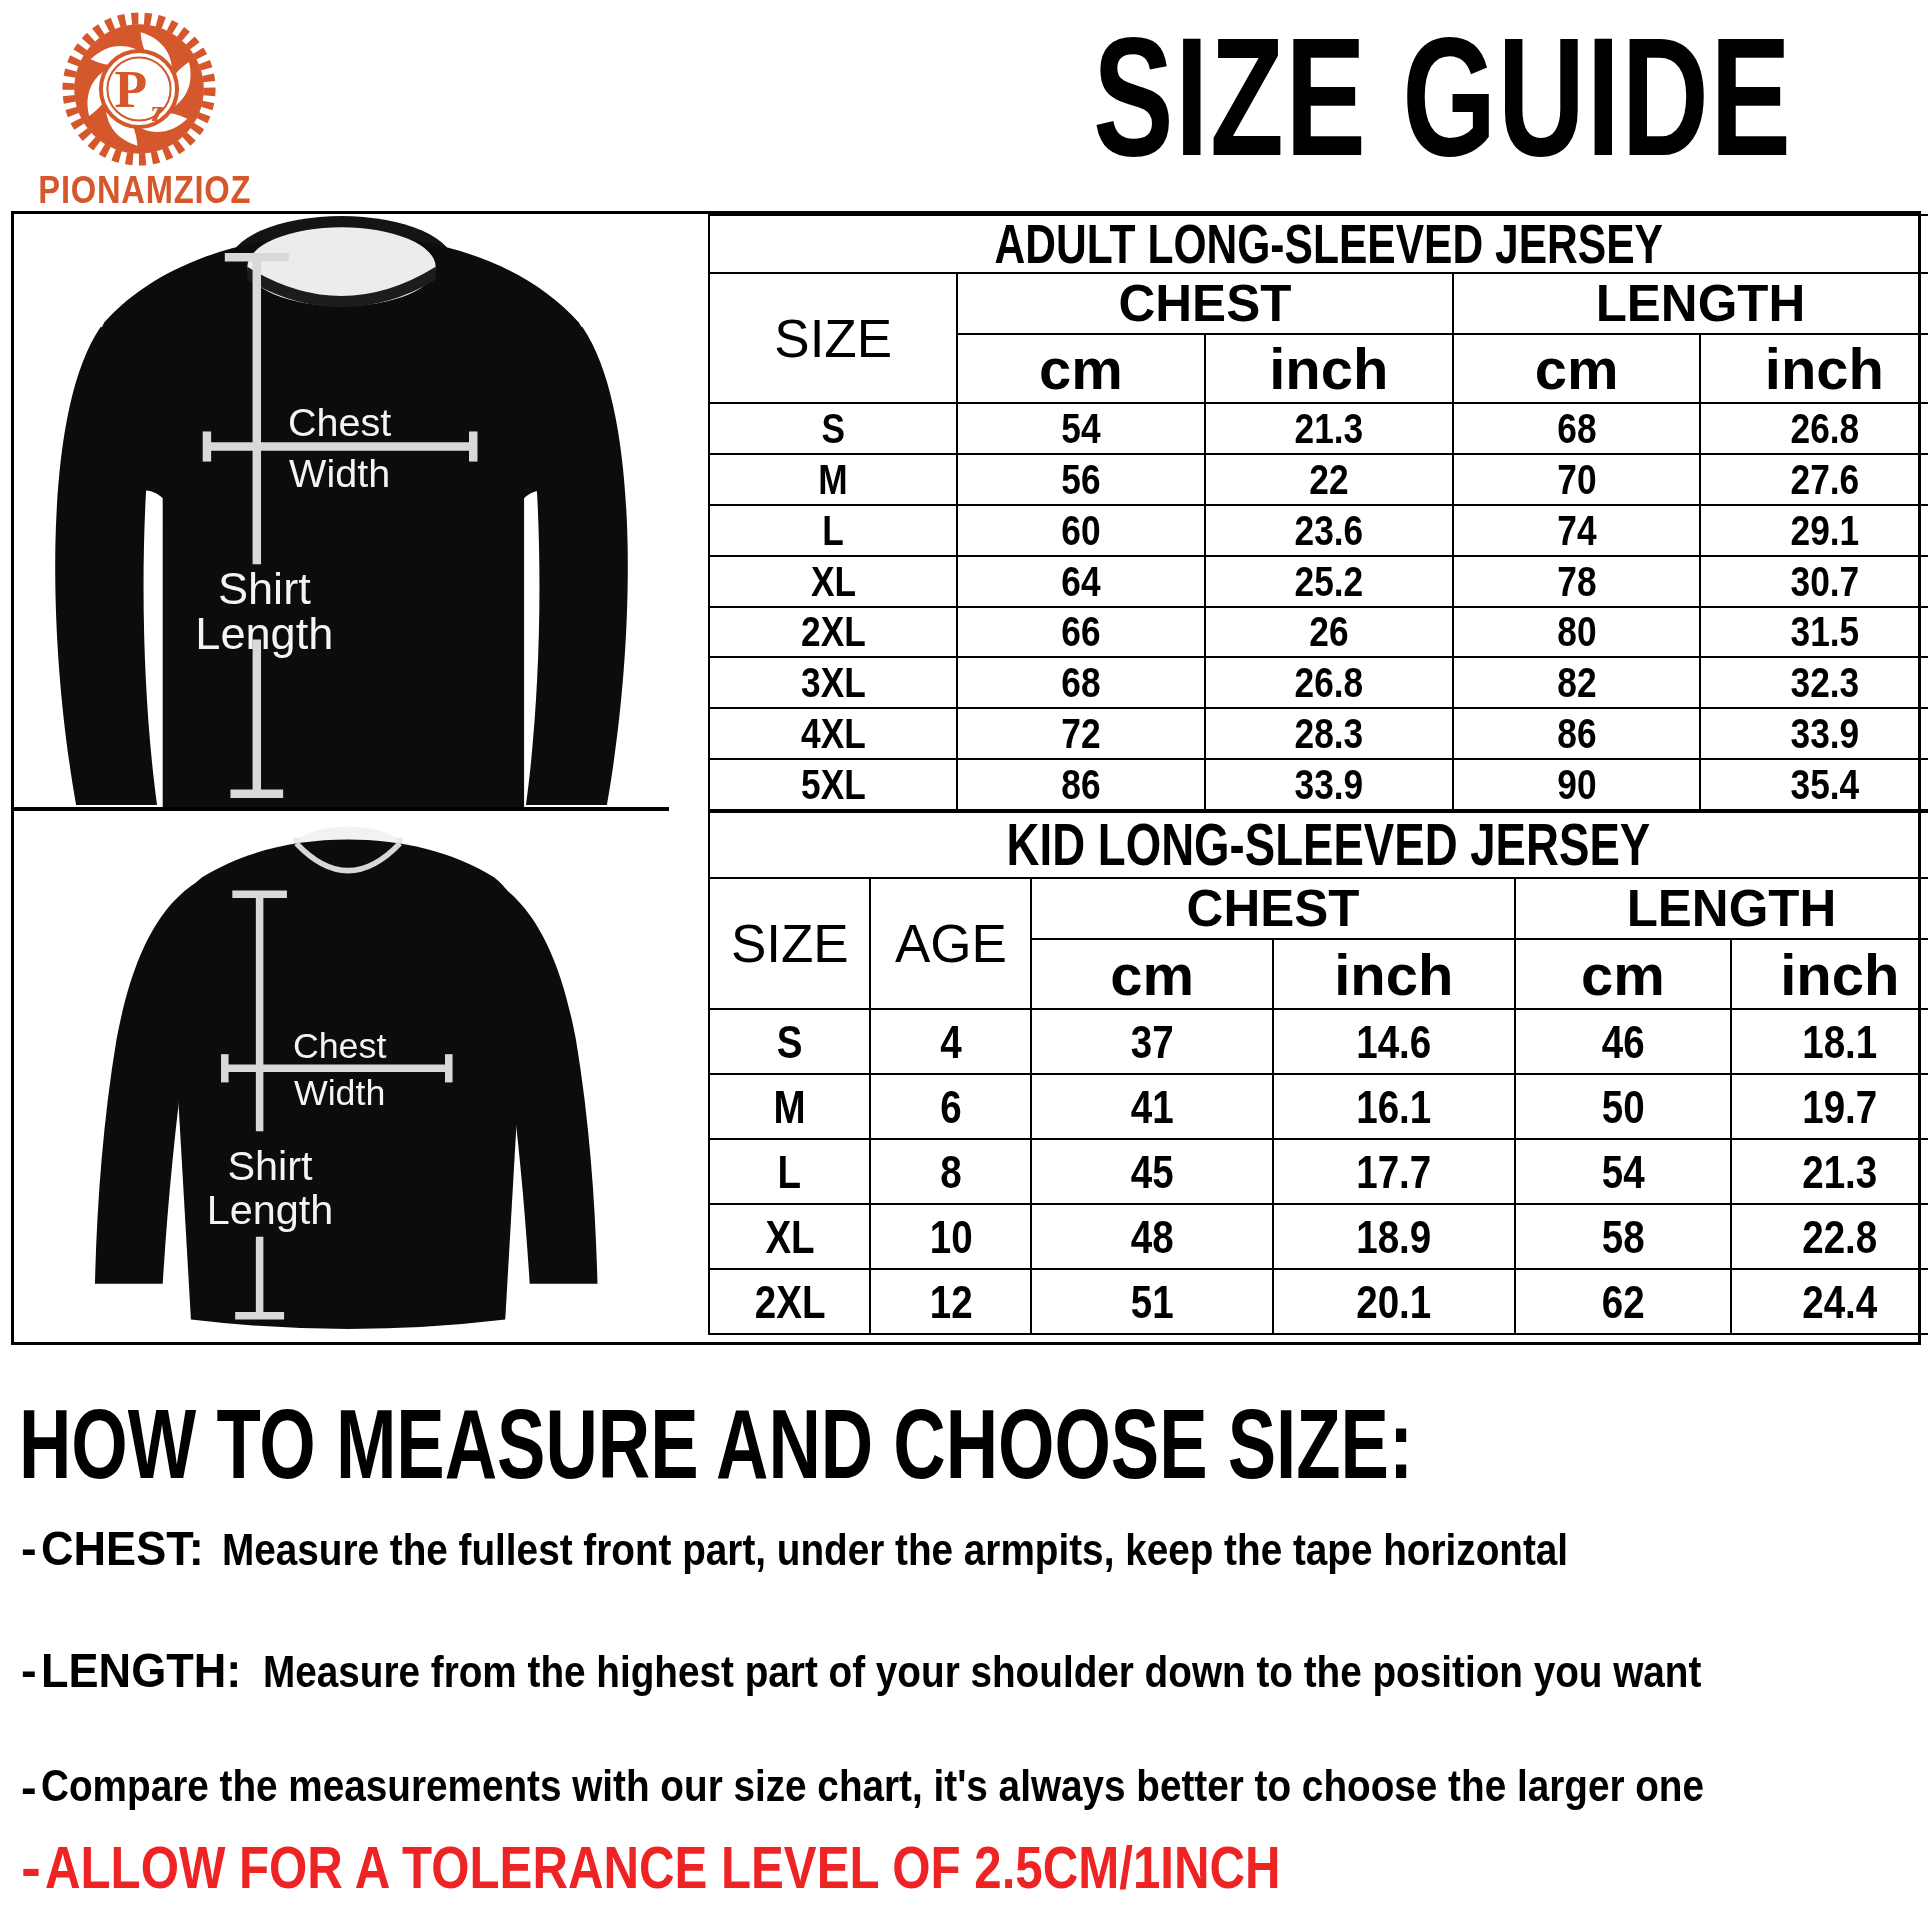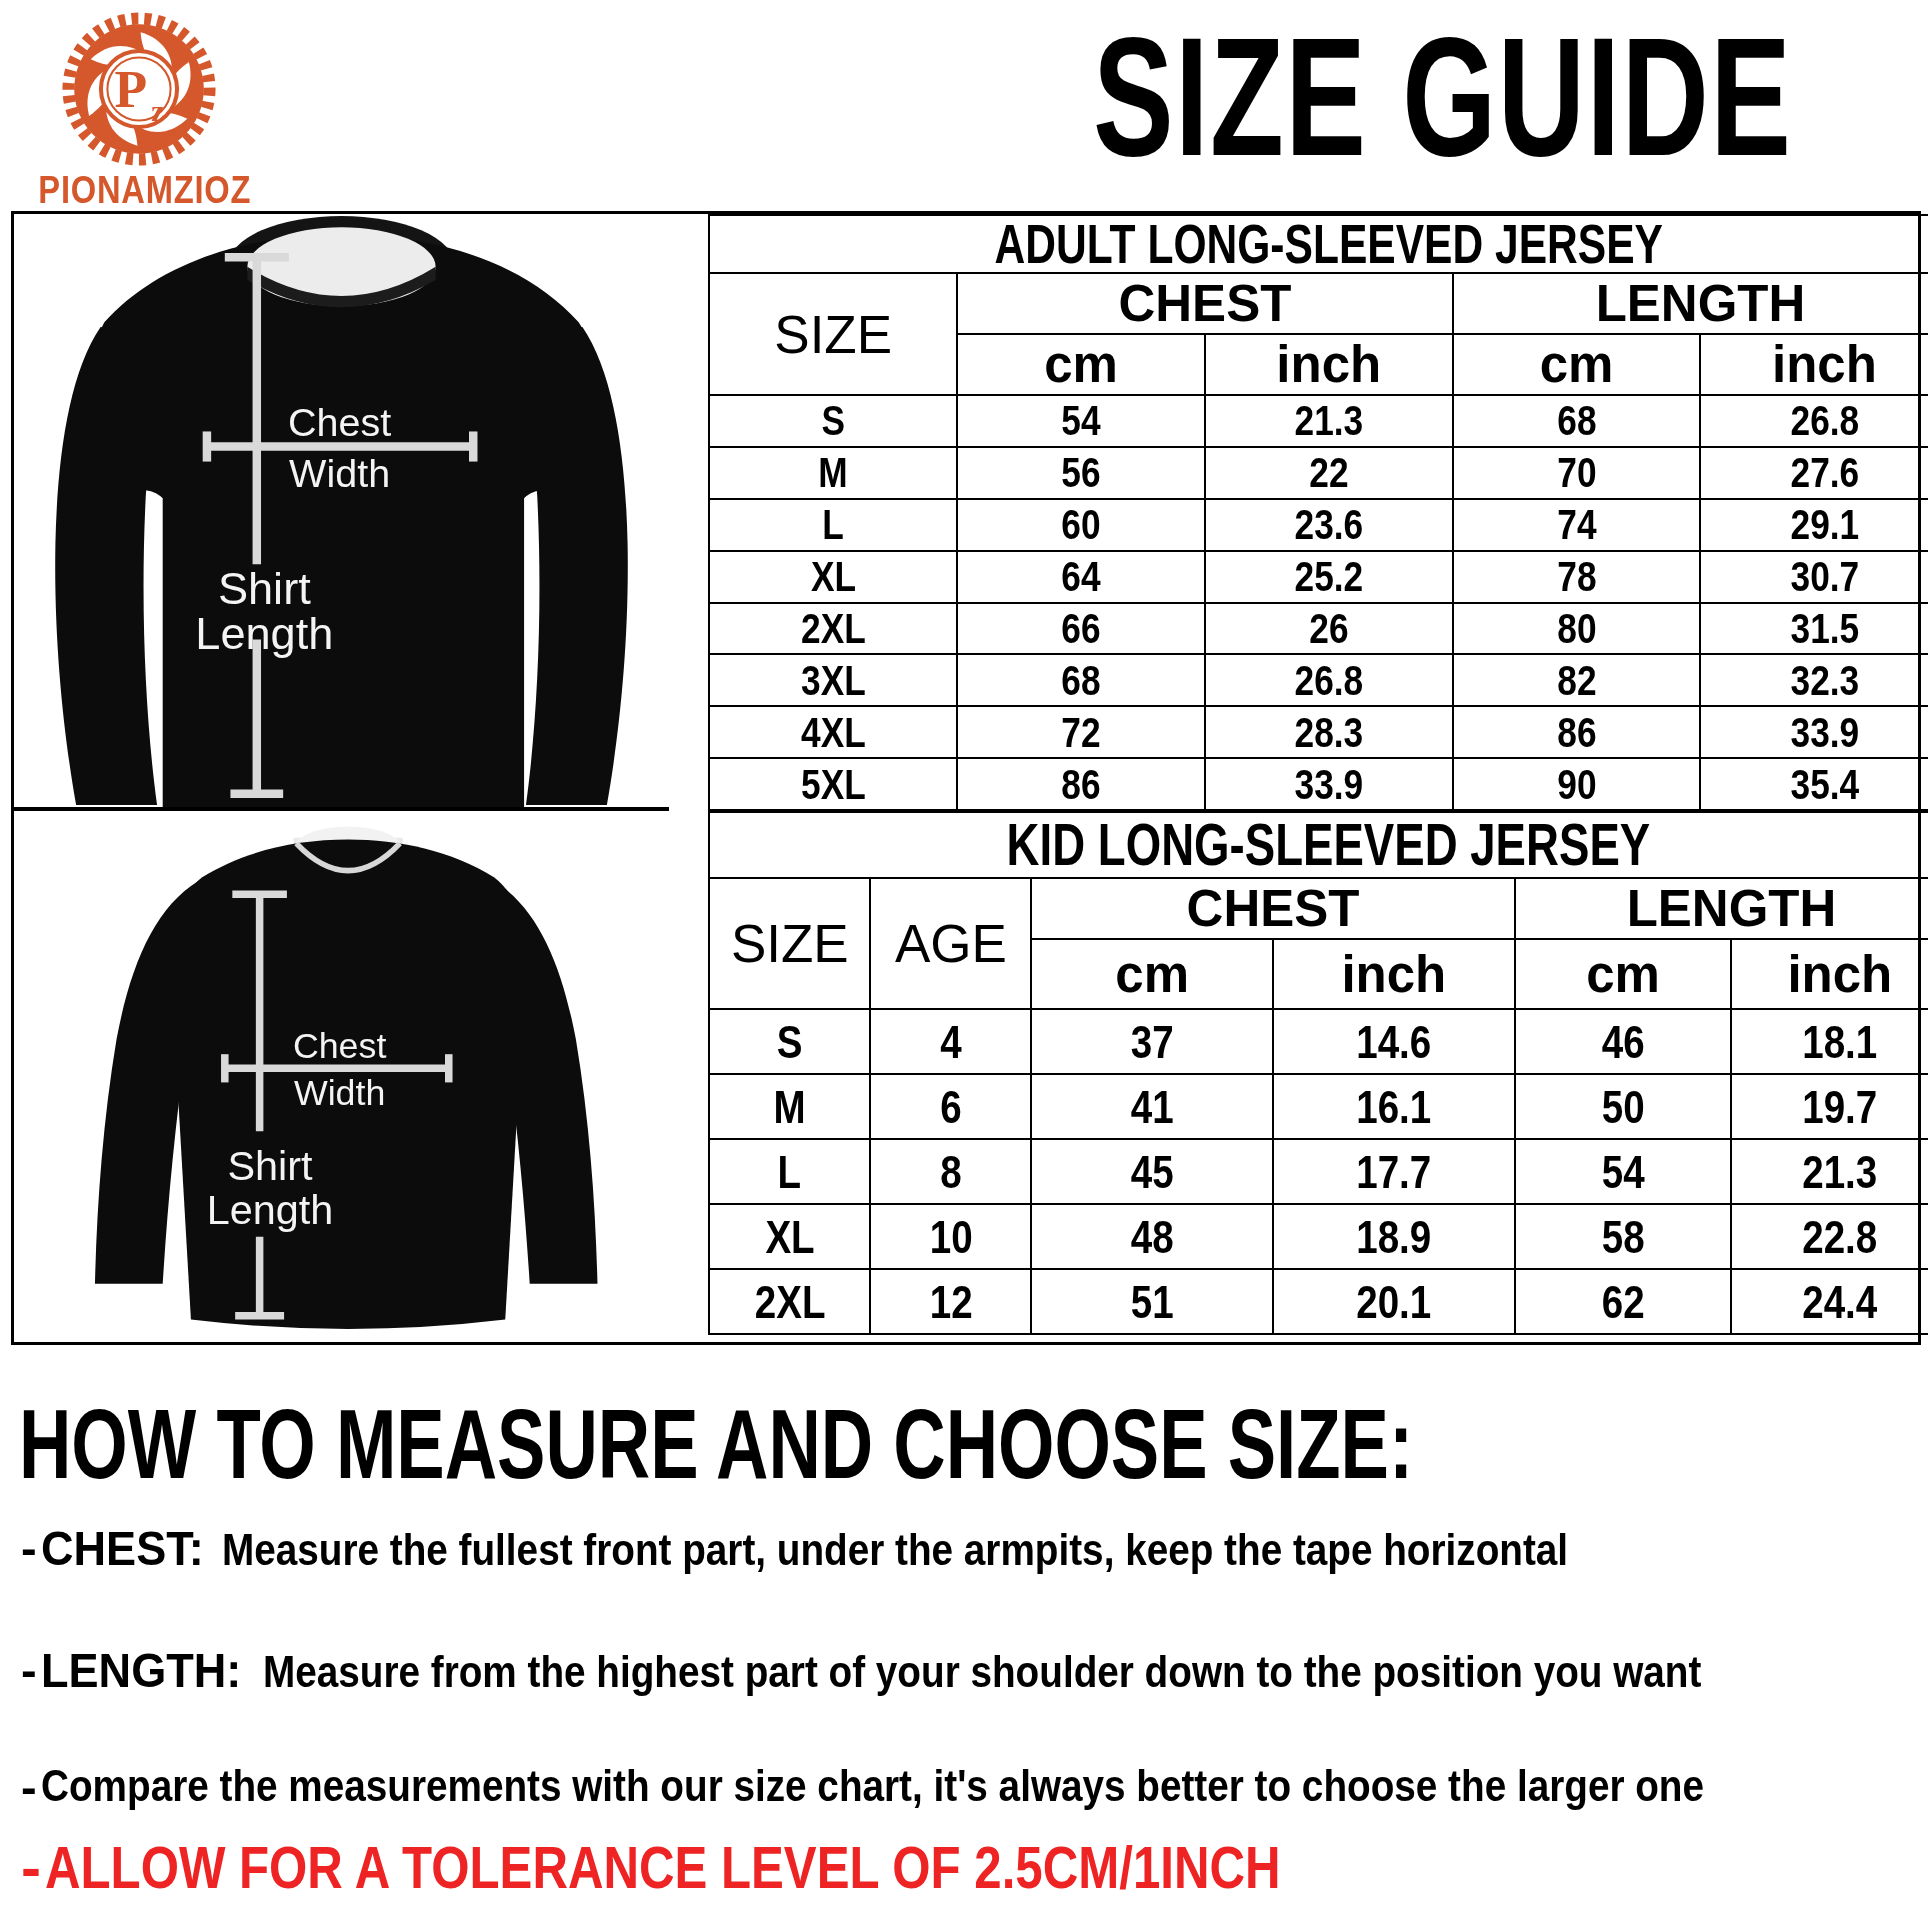--- a/index.html
+++ b/index.html
@@ -34,21 +34,21 @@
   .t-title td{font-weight:bold;}
   .t-title .sq{display:inline-block;transform:scaleX(0.76);transform-origin:center;white-space:nowrap;font-size:56px;line-height:1;}
   table.kid .t-title .sq{font-size:60px;}
   tr.t-title{height:58px;}
   tr.t-h1{height:55px;}
   tr.t-h2{height:58px;}
   table.kid tr.t-title{height:66px;}
   table.kid tr.t-h1{height:58px;}
   table.kid tr.t-h2{height:70px;}
   .hcell{font-weight:bold;font-size:51px;}
-  .ucell{font-weight:bold;font-size:51px;}
+  .ucell{font-weight:bold;font-size:58px;}
   .h-size{font-weight:normal;font-size:53px;}
   td.dcell{font-weight:bold;}
   td.dcell .num{display:inline-block;transform:scaleX(0.82);transform-origin:center;font-size:43px;line-height:1;}
   table.kid td.dcell .num{font-size:47px;}
 
   
   .howto-h{
     position:absolute;left:19px;top:1395px;font-weight:bold;font-size:98px;line-height:1;white-space:nowrap;
   }
   .howto-h .sq{display:inline-block;transform:scaleX(0.74);transform-origin:left center;white-space:nowrap;}

